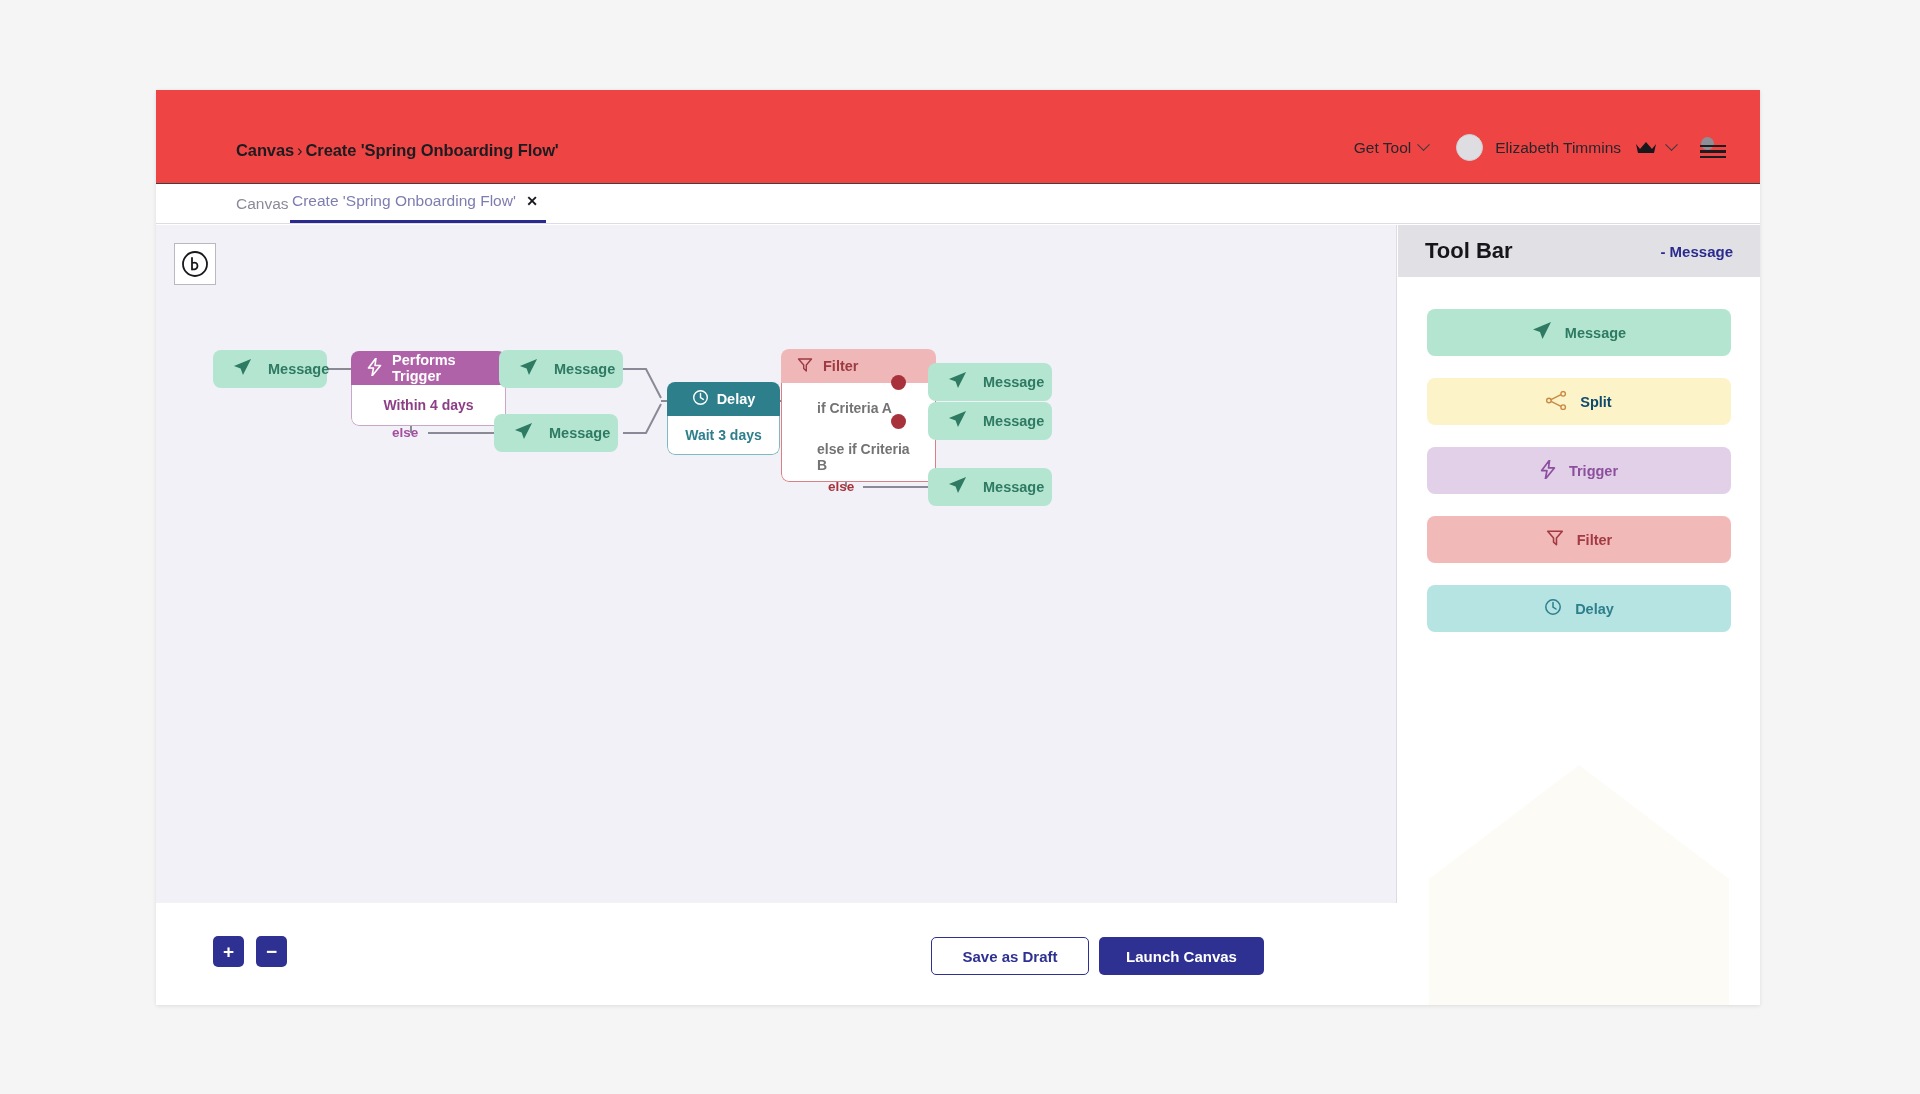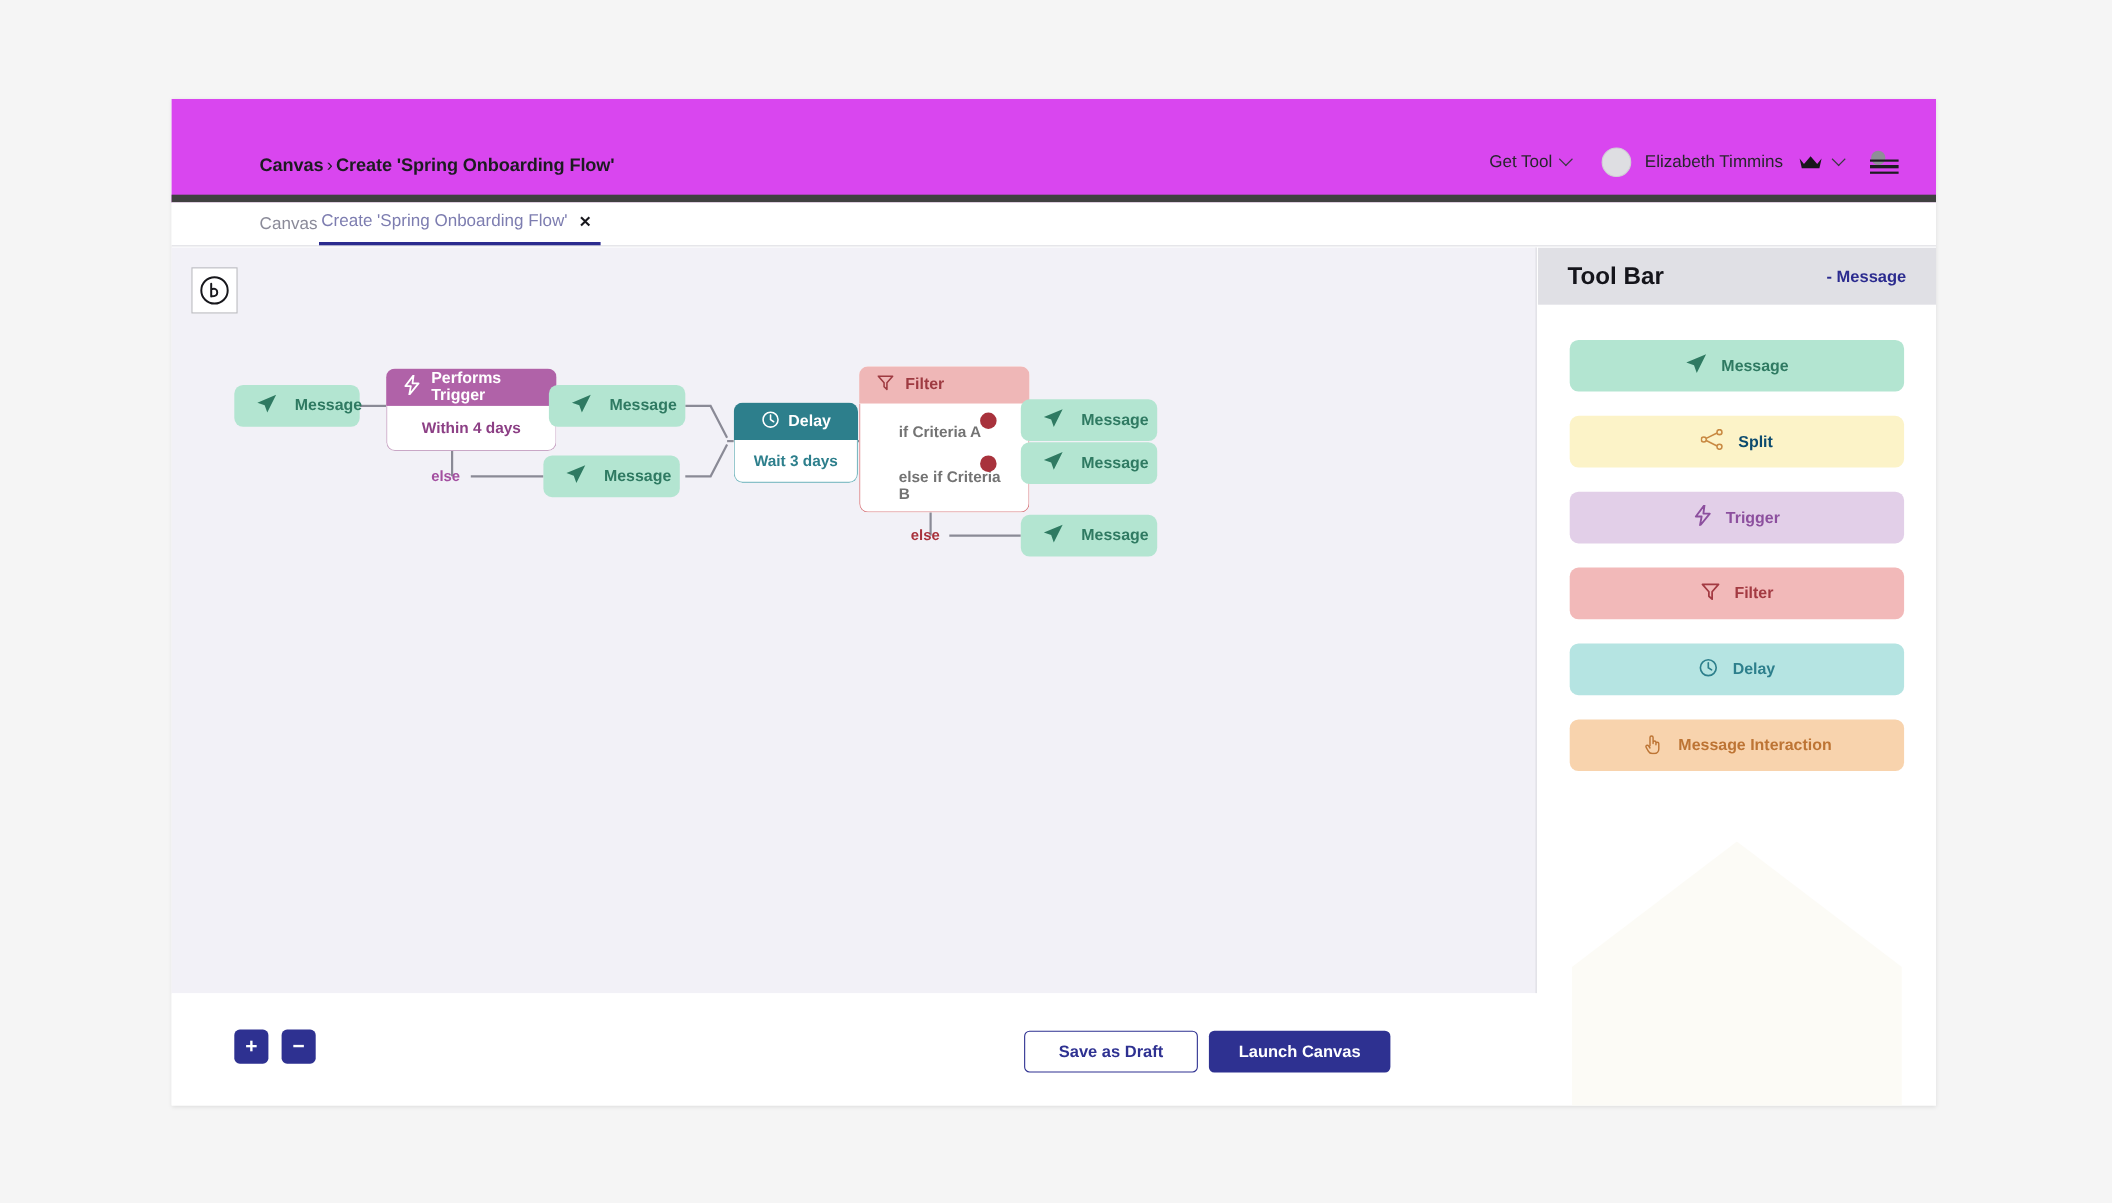--- a/index.html
+++ b/index.html
@@ -16,22 +16,22 @@
     left: 156px; top: 90px;
     width: 1604px; height: 915px;
     background: #ffffff;
     box-shadow: 0 1px 4px rgba(0,0,0,0.10);
   }
 
   
   #header {
     position: absolute; left: 0; top: 0;
     width: 100%; height: 94px;
-    border-bottom: 7px solid #404040;
-    background: #d946ef;
+    border-bottom: 1px solid #404040;
+    background: #ef4444;
   }
   #breadcrumb {
     position: absolute; left: 80px; top: 51px;
     font-size: 16.5px; font-weight: bold; color: #1c1c20;
     letter-spacing: -0.1px; white-space: nowrap;
   }
   #breadcrumb .crumb-sep { margin: 0 3px; font-weight: normal; }
 
   #header-right {
     position: absolute; right: 34px; top: 44px;
@@ -107,21 +107,21 @@
     height: 38px; border-radius: 8px;
     background: #b3e5d1;
     display: flex; align-items: center; gap: 16px;
     padding: 0 20px;
     font-size: 14.5px; font-weight: bold; color: #2f7a62;
     cursor: pointer;
   }
 
   .card {
     border-radius: 8px; overflow: hidden;
-    background: #fff; cursor: pointer;
+    background: #fff; cursor: pointer; margin-top: 16px;
   }
   .card-head {
     height: 34px; display: flex; align-items: center; gap: 10px;
     padding: 0 16px; font-size: 14.5px; font-weight: bold;
   }
   .card-row {
     display: flex; align-items: center;
     padding: 0 16px; font-size: 14px; font-weight: bold;
   }
 
@@ -449,28 +449,20 @@
       <div class="tool-item" style="background:#b5e4e2;color:#2d7f8c;">
         <span>
           <svg width="18" height="18" viewBox="0 0 18 18">
             <circle cx="9" cy="9" r="7.2" fill="none" stroke="#2d7f8c" stroke-width="1.5"></circle>
             <path d="M9 4.6 L9 9 L12 11" fill="none" stroke="#2d7f8c" stroke-width="1.5" stroke-linecap="round"></path>
           </svg>
         </span>
         <span>Delay</span>
       </div>
 
-      <div class="tool-item" style="background:#f8d3ad;color:#bd7434;">
-        <span>
-          <svg width="20" height="20" viewBox="0 0 20 20">
-            <path d="M7 12 L7 4.5 a1.4 1.4 0 0 1 2.8 0 L9.8 10 M9.8 9 a1.3 1.3 0 0 1 2.6 0 L12.4 11 M12.4 10 a1.3 1.3 0 0 1 2.6 0 L15 15 a4 4 0 0 1 -4 4 L9 19 a4 4 0 0 1 -3.4 -2 L3.5 13.5 a1.3 1.3 0 0 1 2.2 -1.4 L7 14" fill="none" stroke="#bd7434" stroke-width="1.3" stroke-linejoin="round" stroke-linecap="round"></path>
-          </svg>
-        </span>
-        <span>Message Interaction</span>
-      </div>
     </div>
   </div>
 
   <div id="footer">
     <div class="zoom-btn" id="zoom-in">+</div>
     <div class="zoom-btn" id="zoom-out">−</div>
     <div class="foot-btn" id="save-draft-btn">Save as Draft</div>
     <div class="foot-btn" id="launch-btn">Launch Canvas</div>
   </div>
 

